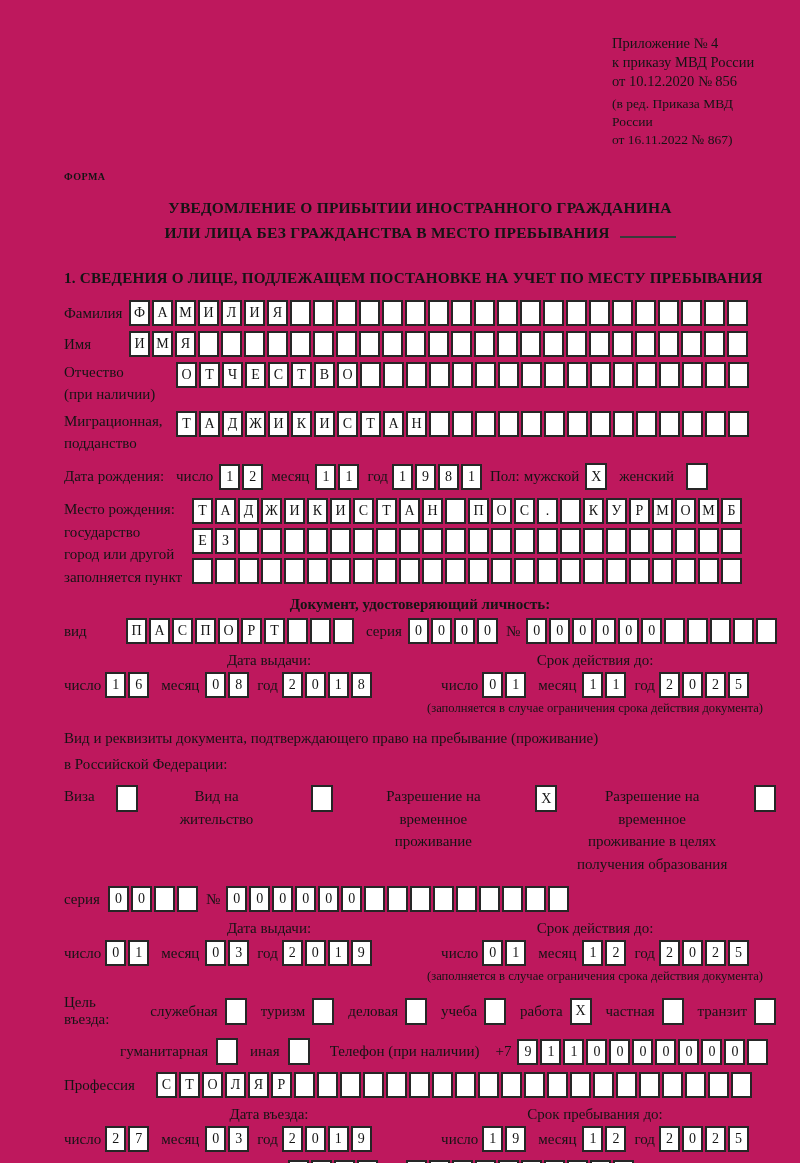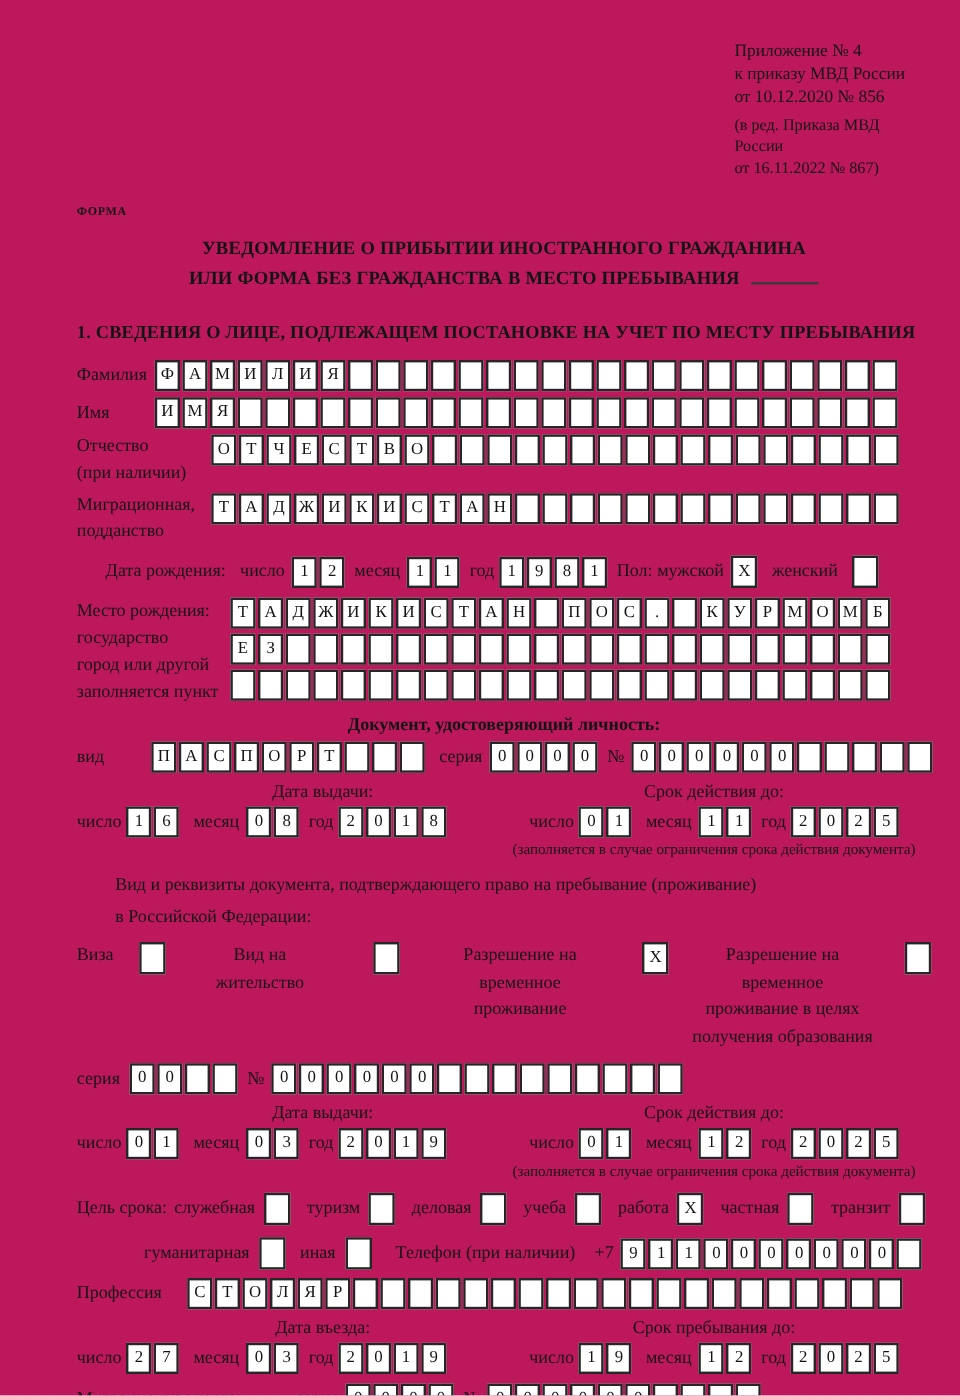--- a/index.html
+++ b/index.html
@@ -62,21 +62,21 @@
   </div>
   <div class="amend">
     <div>(в ред. Приказа МВД России</div>
     <div>от 16.11.2022 № 867)</div>
   </div>
   <div class="forma">ФОРМА</div>
 
   <div class="title">
     <div>УВЕДОМЛЕНИЕ О ПРИБЫТИИ ИНОСТРАННОГО ГРАЖДАНИНА</div>
     <div>
-      <span>ИЛИ ФОРМА БЕЗ ГРАЖДАНСТВА В МЕСТО ПРЕБЫВАНИЯ</span><span class="blank-line"></span>
+      <span>ИЛИ ЛИЦА БЕЗ ГРАЖДАНСТВА В МЕСТО ПРЕБЫВАНИЯ</span><span class="blank-line"></span>
     </div>
   </div>
 
   <div class="sec-h">1. СВЕДЕНИЯ О ЛИЦЕ, ПОДЛЕЖАЩЕМ ПОСТАНОВКЕ НА УЧЕТ ПО МЕСТУ ПРЕБЫВАНИЯ</div>
 
   <div class="row" style="margin-top:13px;">
     <span class="lab65">Фамилия</span>
     <span class="cells">
         <span class="cell">Ф</span>
         <span class="cell">А</span>
@@ -202,21 +202,21 @@
         <span class="cell"></span>
         <span class="cell"></span>
         <span class="cell"></span>
         <span class="cell"></span>
         <span class="cell"></span>
         <span class="cell"></span>
         <span class="cell"></span>
       </span>
   </div>
 
-  <div class="row" style="margin-top:9px;margin-left:24px;">
+  <div class="row" style="margin-top:9px;">
     <span>Дата рождения:</span>
     <span class="gap12">число</span>
     <span class="cells gap6">
         <span class="cell">1</span>
         <span class="cell">2</span>
       </span>
     <span class="gap8">месяц</span>
     <span class="cells gap6">
         <span class="cell">1</span>
         <span class="cell">1</span>
@@ -408,21 +408,21 @@
             <span class="cell">2</span>
             <span class="cell">0</span>
             <span class="cell">2</span>
             <span class="cell">5</span>
           </span>
       </div>
       <div class="note">(заполняется в случае ограничения срока действия документа)</div>
     </div>
   </div>
 
-  <div style="margin-top:10px;line-height:1.7;margin-left:32px;">
+  <div style="margin-top:10px;line-height:1.7;">
     <div>Вид и реквизиты документа, подтверждающего право на пребывание (проживание)</div>
     <div>в Российской Федерации:</div>
   </div>
 
   <div class="res-row">
     <span class="ropt">
       <span class="rlab">Виза</span>
       <span class="cells cb">
           <span class="cell"></span>
         </span>
@@ -524,21 +524,21 @@
             <span class="cell">0</span>
             <span class="cell">2</span>
             <span class="cell">5</span>
           </span>
       </div>
       <div class="note">(заполняется в случае ограничения срока действия документа)</div>
     </div>
   </div>
 
   <div class="pline">
-    <span>Цель срока:</span>
+    <span>Цель въезда:</span>
     <span class="plbl first">служебная</span>
     <span class="cells cb">
         <span class="cell"></span>
       </span>
     <span class="plbl">туризм</span>
     <span class="cells cb">
         <span class="cell"></span>
       </span>
     <span class="plbl">деловая</span>
     <span class="cells cb">

